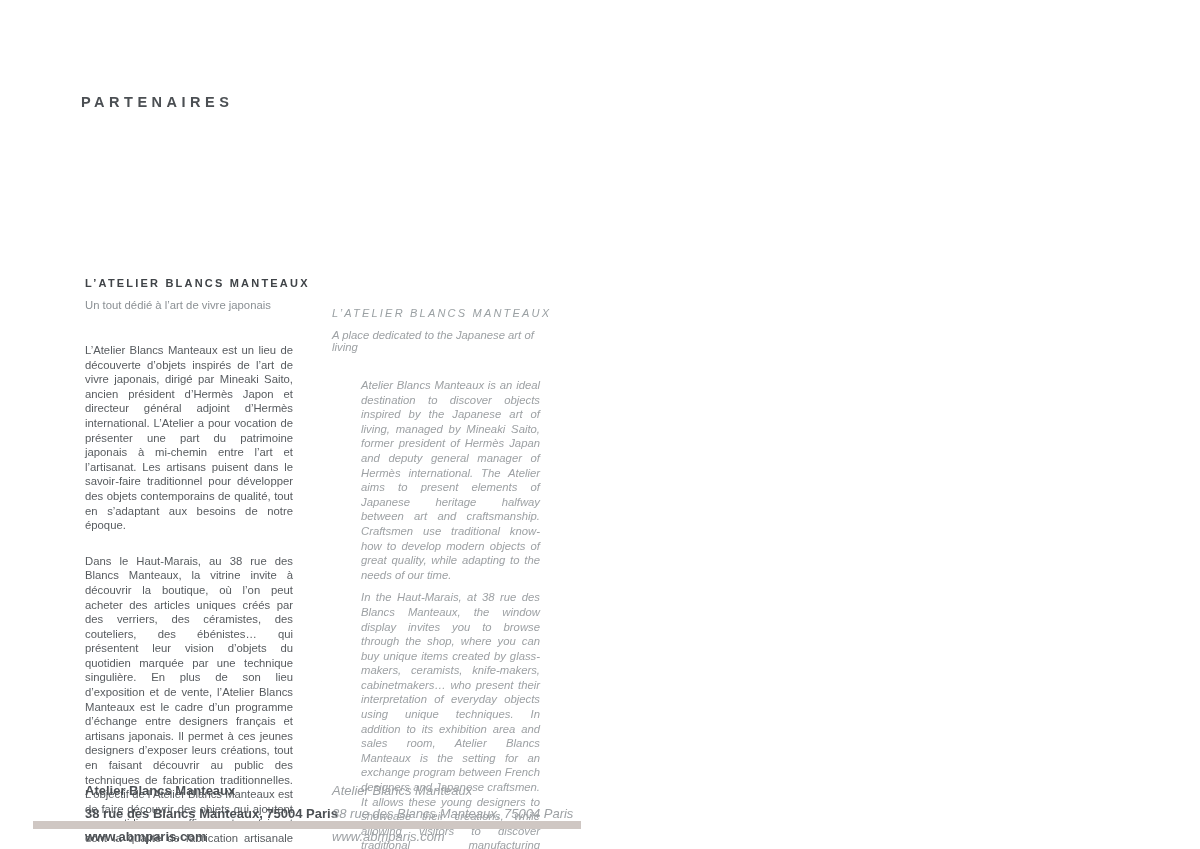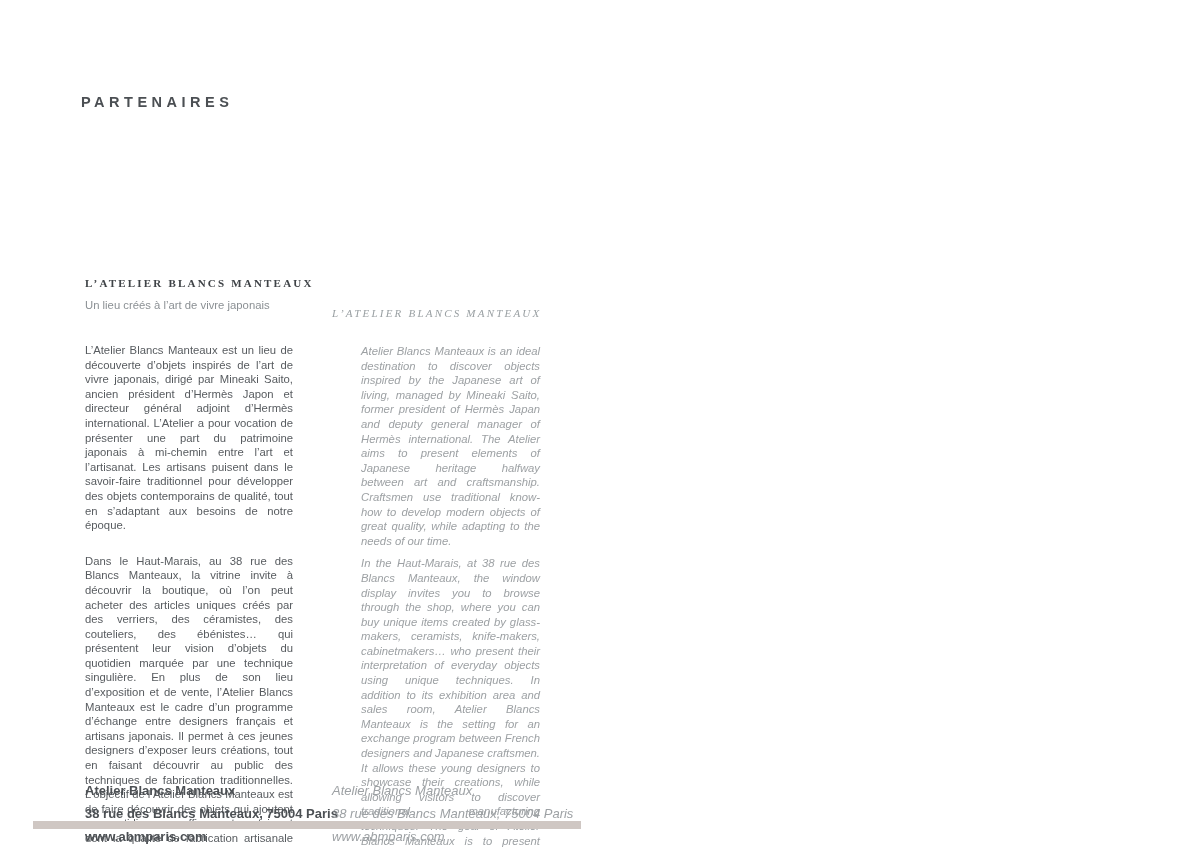--- a/index.html
+++ b/index.html
@@ -30,21 +30,20 @@
     width: 224px;
   }
   .col-fr { left: 73px; top: 265px; }
   .col-en { left: 320px; top: 295px; }
   .col-heading {
     font-size: 11px;
     font-weight: 700;
     letter-spacing: 2.2px;
     color: #3f4347;
     white-space: nowrap;
-    font-family: Liberation Serif, serif;
   }
   .col-subtitle {
     font-size: 11.3px;
     color: #8b9094;
     margin-top: 2px;
   }
   .col p {
     font-size: 11.3px;
     line-height: 14.6px;
     text-align: justify;
@@ -96,27 +95,28 @@
 </style>
 </head>
 <body>
 
 <div class="page">
 
   <div class="page-title">PARTENAIRES</div>
 
   <div class="col col-fr">
     <div class="col-heading">L’ATELIER BLANCS MANTEAUX</div>
-    <div class="col-subtitle">Un lieu créés à l’art de vivre japonais</div>
+    <div class="col-subtitle">Un tout dédié à l’art de vivre japonais</div>
     <p class="para-first">L’Atelier Blancs Manteaux est un lieu de découverte d’objets inspirés de l’art de vivre japonais, dirigé par Mineaki Saito, ancien président d’Hermès Japon et directeur général adjoint d’Hermès international. L’Atelier a pour vocation de présenter une part du patrimoine japonais à mi-chemin entre l’art et l’artisanat. Les artisans puisent dans le savoir-faire traditionnel pour développer des objets contemporains de qualité, tout en s’adaptant aux besoins de notre époque.</p>
     <p>Dans le Haut-Marais, au 38 rue des Blancs Manteaux, la vitrine invite à découvrir la boutique, où l’on peut acheter des articles uniques créés par des verriers, des céramistes, des couteliers, des ébénistes… qui présentent leur vision d’objets du quotidien marquée par une technique singulière. En plus de son lieu d’exposition et de vente, l’Atelier Blancs Manteaux est le cadre d’un programme d’échange entre designers français et artisans japonais. Il permet à ces jeunes designers d’exposer leurs créations, tout en faisant découvrir au public des techniques de fabrication traditionnelles. L’objectif de l’Atelier Blancs Manteaux est de faire découvrir des objets qui ajoutent au quotidien un raffinement certain et dont la qualité de fabrication artisanale les rend irremplaçables.</p>
   </div>
 
   <div class="col col-en">
     <div class="col-heading">L’ATELIER BLANCS MANTEAUX</div>
+    <div class="col-subtitle">A place dedicated to the Japanese art of living</div>
     <p class="para-first">Atelier Blancs Manteaux is an ideal destination to discover objects inspired by the Japanese art of living, managed by Mineaki Saito, former president of Hermès Japan and deputy general manager of Hermès international. The Atelier aims to present elements of Japanese heritage halfway between art and craftsmanship. Craftsmen use traditional know-how to develop modern objects of great quality, while adapting to the needs of our time.</p>
     <p>In the Haut-Marais, at 38 rue des Blancs Manteaux, the window display invites you to browse through the shop, where you can buy unique items created by glass-makers, ceramists, knife-makers, cabinetmakers… who present their interpretation of everyday objects using unique techniques. In addition to its exhibition area and sales room, Atelier Blancs Manteaux is the setting for an exchange program between French designers and Japanese craftsmen. It allows these young designers to showcase their creations, while allowing visitors to discover traditional manufacturing techniques. The goal of Atelier Blancs Manteaux is to present objects that add a certain refinement to everyday life and whose exceptional workmanship makes them irreplaceable.</p>
   </div>
 
   <div class="footer-block footer-fr">
     <div>Atelier Blancs Manteaux</div>
     <div>38 rue des Blancs Manteaux, 75004 Paris</div>
     <div>www.abmparis.com</div>
   </div>
 

